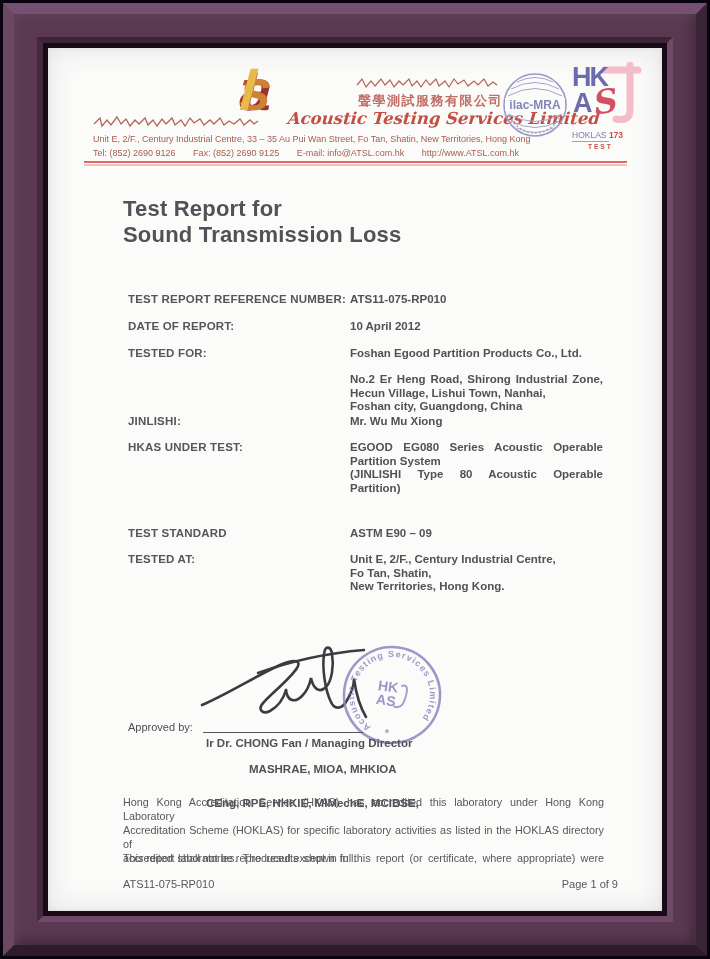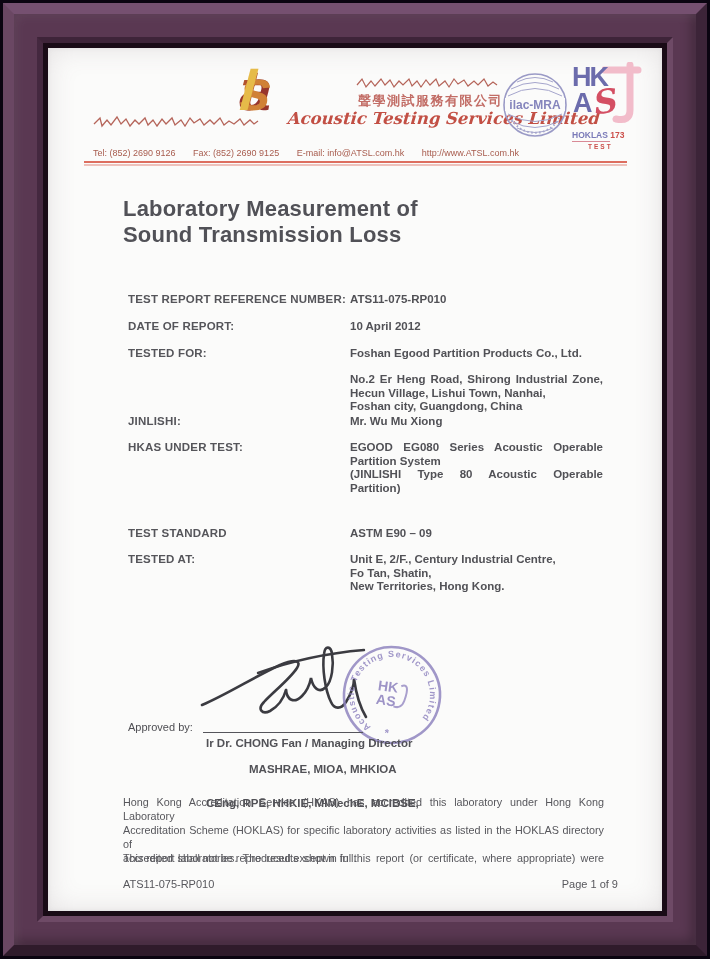--- a/index.html
+++ b/index.html
@@ -26,21 +26,21 @@
   .addr2{left:45px;top:100px;font-size:9px;color:#a85c4e;white-space:nowrap;}
   .addr2 span{position:static;margin-right:15px;}
   .redline{left:36px;top:113px;width:543px;height:2px;background:#dd6e5f;
            box-shadow:0 3px 0 rgba(221,110,95,.4);}
   .ilac{left:454px;top:24px;}
   .hkas{left:524px;top:14px;width:76px;height:100px;}
   .hkas-hk{left:0;top:0;font-size:27px;font-weight:bold;color:#6c6cac;letter-spacing:-2px;}
   .hkas-a{left:1px;top:26px;font-size:27px;font-weight:bold;color:#6c6cac;}
   .hkas-s{left:22px;top:20px;font-family:"DejaVu Serif",serif;font-style:italic;font-weight:bold;
           font-size:33px;color:#d44f63;transform:rotate(-7deg);}
-  .hkas-sub{left:0;top:68px;font-size:8.5px;font-weight:bold;color:#7a7ab8;
+  .hkas-sub{left:0;top:68px;font-size:8.5px;font-weight:normal;color:#7a7ab8;
             border-bottom:1px solid #d98a96;padding-bottom:1px;white-space:nowrap;}
   .hkas-sub b{color:#cc4f4a;}
   .hkas-test{left:16px;top:81px;font-size:6.5px;font-weight:bold;color:#cc4f4a;letter-spacing:2px;}
   
   .title{left:75px;top:148px;font-size:22px;font-weight:bold;line-height:26px;
          color:#515157;letter-spacing:.2px;}
   .title span{position:static;display:block;}
   .row{left:0;top:0;width:100%;height:0;}
   .lbl{left:80px;top:0;font-size:11.5px;font-weight:bold;color:#55555a;letter-spacing:.2px;white-space:nowrap;}
   .val{left:302px;top:0;width:253px;font-size:11.5px;font-weight:bold;line-height:13.5px;color:#515156;}
@@ -84,20 +84,21 @@
         <span style="color: rgb(208, 129, 54);">s</span>
         <span style="color: rgb(230, 187, 73);">l</span>
       </div>
 
     <svg class="zz2" width="142" height="14" viewBox="0 0 142 14">
       <path d="M1,9 L6,3 10,11 15,5 19,10 25,3 29,9 34,4 38,11 43,5 47,9 53,3 56,10 61,5 65,11 70,4 74,9 80,3 83,10 89,5 93,11 98,3 102,8 108,4 112,10 118,5 122,9 128,3 132,10 137,6 141,9" fill="none" stroke="#b5655a" stroke-width="1.2"></path>
     </svg>
 
     <div class="cn">聲學測試服務有限公司</div>
     <div class="en-script">Acoustic Testing Services Limited</div>
+    <div class="addr1">Unit E, 2/F., Century Industrial Centre, 33 – 35 Au Pui Wan Street, Fo Tan, Shatin, New Territories, Hong Kong</div>
     <div class="addr2">
       <span>Tel: (852) 2690 9126</span>
       <span>Fax: (852) 2690 9125</span>
       <span>E-mail: info@ATSL.com.hk</span>
       <span>http://www.ATSL.com.hk</span>
     </div>
 
     <svg class="ilac" width="66" height="66" viewBox="0 0 66 66">
       <circle cx="33" cy="33" r="31" fill="none" stroke="#9a9ac6" stroke-width="1.6"></circle>
       <path d="M6,24 Q33,9 60,24" fill="none" stroke="#a5a5cc" stroke-width="1"></path>
@@ -118,21 +119,21 @@
       <span class="hkas-hk">HK</span>
       <span class="hkas-a">A</span>
       <span class="hkas-s">S</span>
       <div class="hkas-sub"><span style="position:static">HOKLAS</span>&nbsp;<b>173</b></div>
       <div class="hkas-test">TEST</div>
     </div>
 
     <div class="redline"></div>
 
     <div class="title">
-      <span>Laboratory Measurement of</span>
+      <span>Test Report for</span>
       <span>Sound Transmission Loss</span>
     </div>
 
     <div class="row r0">
       <span class="lbl">TEST REPORT REFERENCE NUMBER:</span>
       <div class="val">
         <span>ATS11-075-RP010</span>
       </div>
     </div>
     <div class="row r1">

